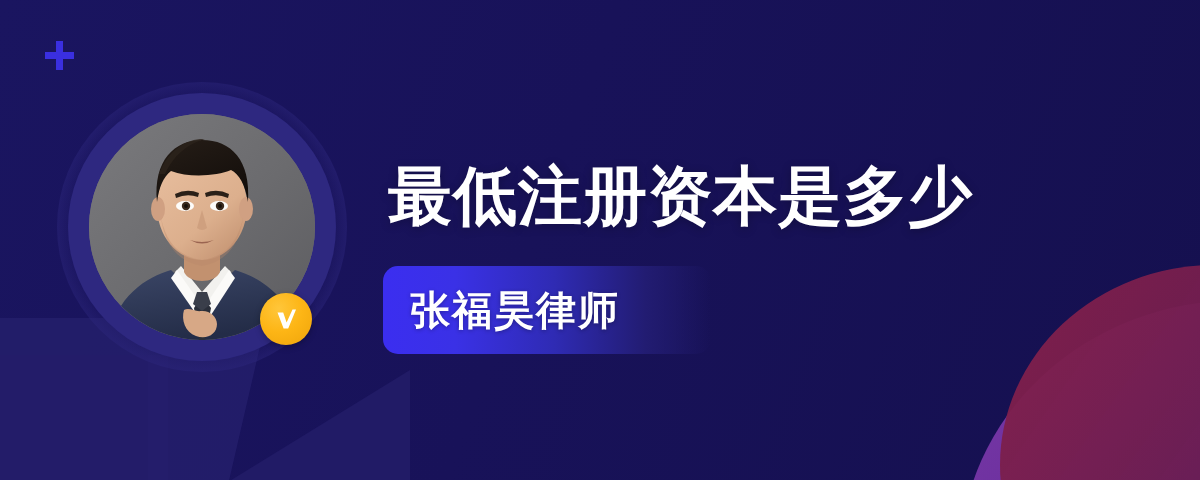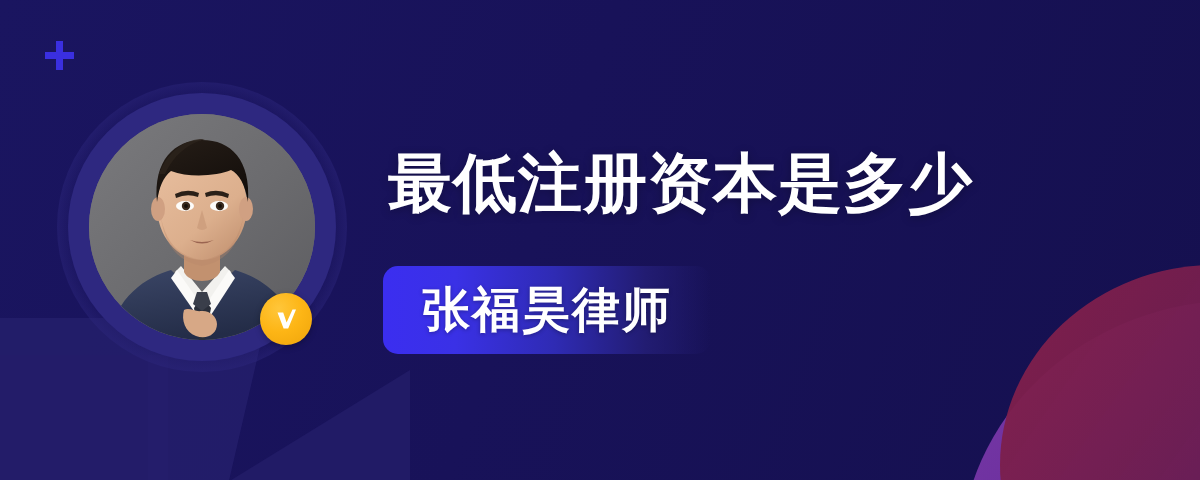--- a/index.html
+++ b/index.html
@@ -152,43 +152,43 @@
     display: flex;
     align-items: center;
     justify-content: center;
   }
   .v-badge svg { display: block; }
 
   
   .headline {
     position: absolute;
     left: 388px;
-    top: 144px;
+    top: 157px;
     font-size: 64px;
     line-height: 78px;
     font-weight: 700;
     color: #ffffff;
     letter-spacing: 1px;
     white-space: nowrap;
     text-shadow: 0 2px 10px rgba(0,0,0,0.25);
   }
   .name-badge {
     position: absolute;
     left: 383px;
     top: 266px;
     width: 328px;
     height: 88px;
     border-radius: 15px;
     background: linear-gradient(90deg, #3b2ef0 0%, #3a31e6 22%, #2f2bb4 52%, #221c72 80%, rgba(26,20,82,0) 100%);
     display: flex;
     align-items: center;
   }
   .name-badge-label {
-    padding-left: 39px;
-    font-size: 48px;
+    padding-left: 27px;
+    font-size: 40px;
     font-weight: 700;
     color: #ffffff;
     letter-spacing: 2px;
     white-space: nowrap;
     text-shadow: 0 1px 4px rgba(0,0,0,0.3);
   }
 </style>
 </head>
 <body>
 

